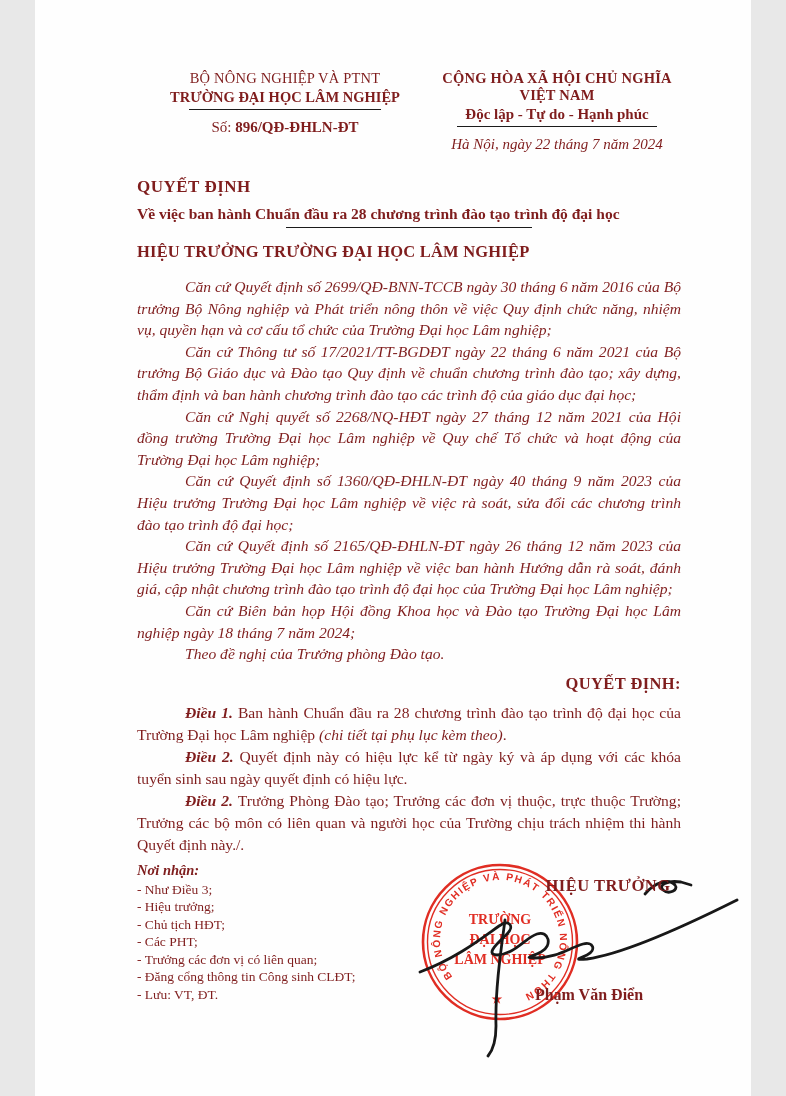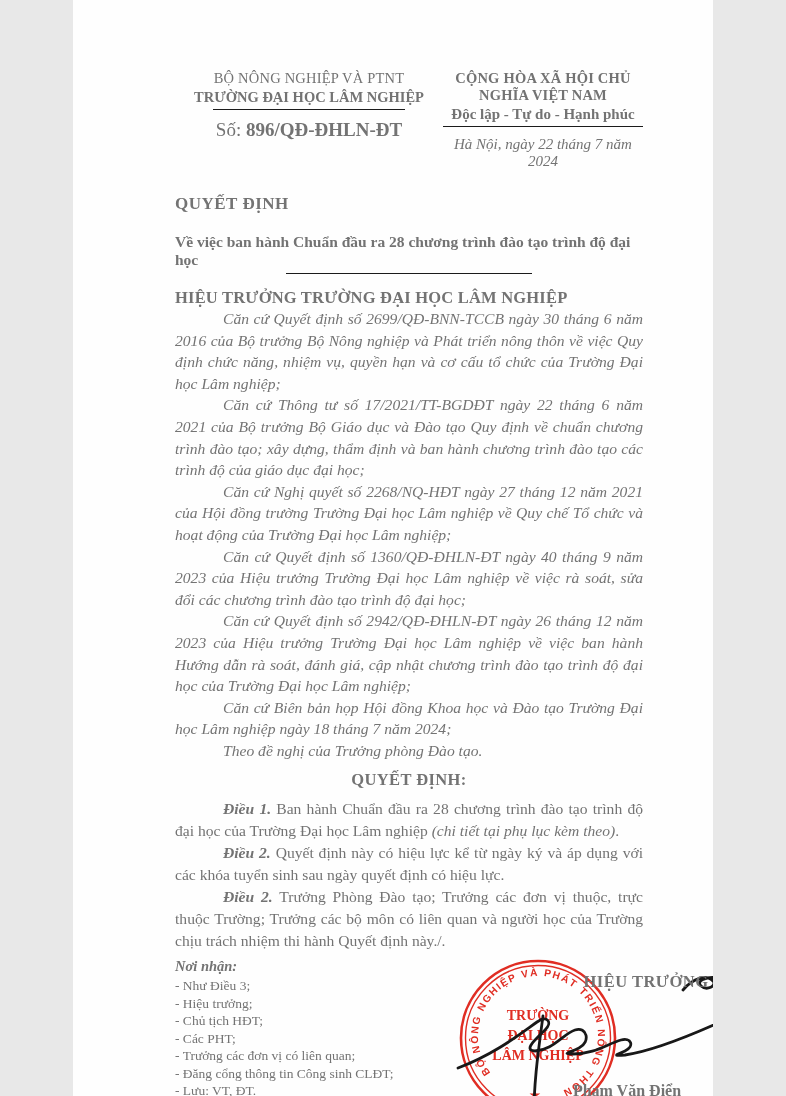--- a/index.html
+++ b/index.html
@@ -1,53 +1,53 @@
 <!DOCTYPE html>
 <html><head>
 <meta charset="utf-8">
 <style>
   * { margin: 0; padding: 0; box-sizing: border-box; }
   html, body { background: #e8e8e8; }
   body { display: flex; justify-content: center; }
   .page {
     position: relative;
-    width: 640px; height: 1096px;
+    width: 716px; height: 1096px;
     background: #fefefe;
-    color: #737373;
+    color: #7f1d1d;
     font-family: "Liberation Serif", "DejaVu Serif", serif;
     padding: 70px 70px 8px 102px;
     overflow: hidden;
   }
   
   .header-row { display: flex; }
   .header-left { width: 296px; text-align: center; }
   .header-right { flex: 1; text-align: center; }
   .h-line1 { font-size: 14.5px; letter-spacing: .2px; }
   .h-line2 { font-size: 14.5px; font-weight: bold; margin-top: 2px; }
   .h-underline { height: 0; border-bottom: 1.4px solid #1b1b1b; margin: 3px auto 0; }
   .u-left { width: 192px; }
   .u-right { width: 200px; }
-  .h-number { font-size: 19px; margin-top: 9px; }
+  .h-number { font-size: 15px; margin-top: 9px; }
   .h-number b { font-weight: bold; }
   .h-right1 { font-size: 14.5px; font-weight: bold; letter-spacing: .2px; }
   .h-right2 { font-size: 15px; font-weight: bold; margin-top: 2px; }
   .h-date { font-size: 15px; font-style: italic; margin-top: 9px; }
   
   .title-block { text-align: left; margin-top: 24px; }
   .t-main { font-size: 17px; font-weight: bold; letter-spacing: .5px; }
-  .t-sub { font-size: 15.5px; font-weight: bold; margin-top: 19px; }
+  .t-sub { font-size: 15.5px; font-weight: bold; margin-top: 8px; }
   .t-underline { width: 246px; height: 0; border-bottom: 1.6px solid #1b1b1b; margin: 4px auto 0; }
   .t-authority { font-size: 16.5px; font-weight: bold; margin-top: 14px; letter-spacing: .2px; }
   
-  .preamble { }
+  .preamble { margin-top: 14px; }
   .preamble p {
     font-size: 15.6px; font-style: italic; line-height: 21.6px;
     text-align: justify; text-indent: 48px;
   }
-  .decision-heading { text-align: center; font-size: 16.5px; font-weight: bold; margin-top: 9px; letter-spacing: .4px; }
+  .decision-heading { text-align: right; font-size: 16.5px; font-weight: bold; margin-top: 9px; letter-spacing: .4px; }
   .articles { margin-top: 8px; }
   .articles p { font-size: 15.6px; line-height: 22px; text-align: justify; text-indent: 48px; }
   .articles .art-label { font-weight: bold; font-style: italic; }
   .articles .art-italic { font-style: italic; }
   
   .footer-row { position: relative; margin-top: 6px; height: 250px; }
   .recipients { position: relative; z-index: 2; width: 300px; }
   .r-label { font-size: 14.5px; font-weight: bold; font-style: italic; margin-bottom: 2px; }
   .r-item { font-size: 13.5px; line-height: 17.5px; }
   .sig-svg { position: absolute; left: 0; top: -8px; width: 616px; height: 250px; z-index: 1; overflow: visible; }
@@ -87,21 +87,21 @@
     <div class="t-sub">Về việc ban hành Chuẩn đầu ra 28 chương trình đào tạo trình độ đại học</div>
     <div class="t-underline"></div>
     <div class="t-authority">HIỆU TRƯỞNG TRƯỜNG ĐẠI HỌC LÂM NGHIỆP</div>
   </div>
 
   <div class="preamble">
     <p>Căn cứ Quyết định số 2699/QĐ-BNN-TCCB ngày 30 tháng 6 năm 2016 của Bộ trưởng Bộ Nông nghiệp và Phát triển nông thôn về việc Quy định chức năng, nhiệm vụ, quyền hạn và cơ cấu tổ chức của Trường Đại học Lâm nghiệp;</p>
     <p>Căn cứ Thông tư số 17/2021/TT-BGDĐT ngày 22 tháng 6 năm 2021 của Bộ trưởng Bộ Giáo dục và Đào tạo Quy định về chuẩn chương trình đào tạo; xây dựng, thẩm định và ban hành chương trình đào tạo các trình độ của giáo dục đại học;</p>
     <p>Căn cứ Nghị quyết số 2268/NQ-HĐT ngày 27 tháng 12 năm 2021 của Hội đồng trường Trường Đại học Lâm nghiệp về Quy chế Tổ chức và hoạt động của Trường Đại học Lâm nghiệp;</p>
     <p>Căn cứ Quyết định số 1360/QĐ-ĐHLN-ĐT ngày 40 tháng 9 năm 2023 của Hiệu trưởng Trường Đại học Lâm nghiệp về việc rà soát, sửa đổi các chương trình đào tạo trình độ đại học;</p>
-    <p>Căn cứ Quyết định số 2942/QĐ-ĐHLN-ĐT ngày 26 tháng 12 năm 2023 của Hiệu trưởng Trường Đại học Lâm nghiệp về việc ban hành Hướng dẫn rà soát, đánh giá, cập nhật chương trình đào tạo trình độ đại học của Trường Đại học Lâm nghiệp;</p>
+    <p>Căn cứ Quyết định số 2165/QĐ-ĐHLN-ĐT ngày 26 tháng 12 năm 2023 của Hiệu trưởng Trường Đại học Lâm nghiệp về việc ban hành Hướng dẫn rà soát, đánh giá, cập nhật chương trình đào tạo trình độ đại học của Trường Đại học Lâm nghiệp;</p>
     <p>Căn cứ Biên bản họp Hội đồng Khoa học và Đào tạo Trường Đại học Lâm nghiệp ngày 18 tháng 7 năm 2024;</p>
     <p>Theo đề nghị của Trưởng phòng Đào tạo.</p>
   </div>
 
   <div class="decision-heading">QUYẾT ĐỊNH:</div>
 
   <div class="articles">
     <p><span class="art-label">Điều 1.</span><span> Ban hành Chuẩn đầu ra 28 chương trình đào tạo trình độ đại học của Trường Đại học Lâm nghiệp </span><span class="art-italic">(chi tiết tại phụ lục kèm theo)</span><span>.</span></p>
     <p><span class="art-label">Điều 2.</span><span> Quyết định này có hiệu lực kể từ ngày ký và áp dụng với các khóa tuyển sinh sau ngày quyết định có hiệu lực.</span></p>
     <p><span class="art-label">Điều 2.</span><span> Trưởng Phòng Đào tạo; Trưởng các đơn vị thuộc, trực thuộc Trường; Trưởng các bộ môn có liên quan và người học của Trường chịu trách nhiệm thi hành Quyết định này./.</span></p>

